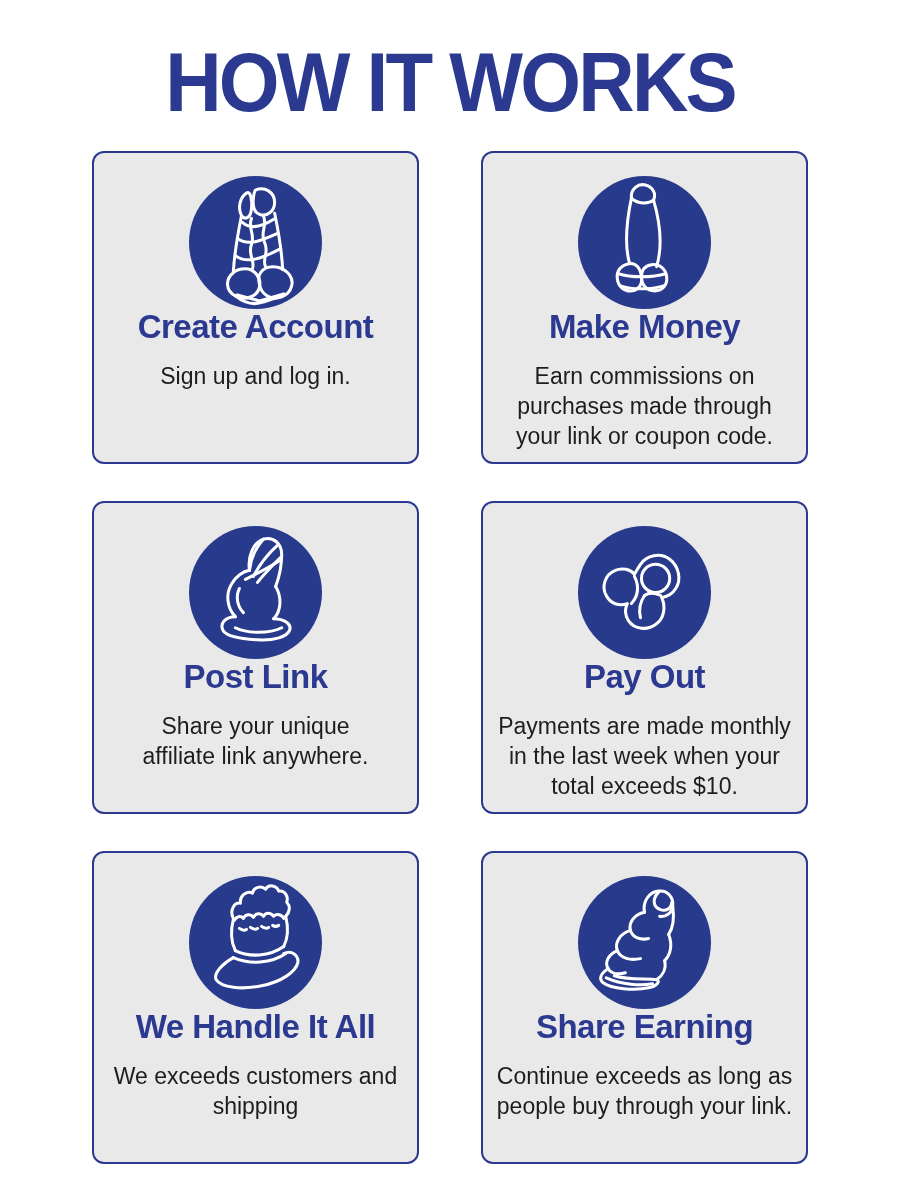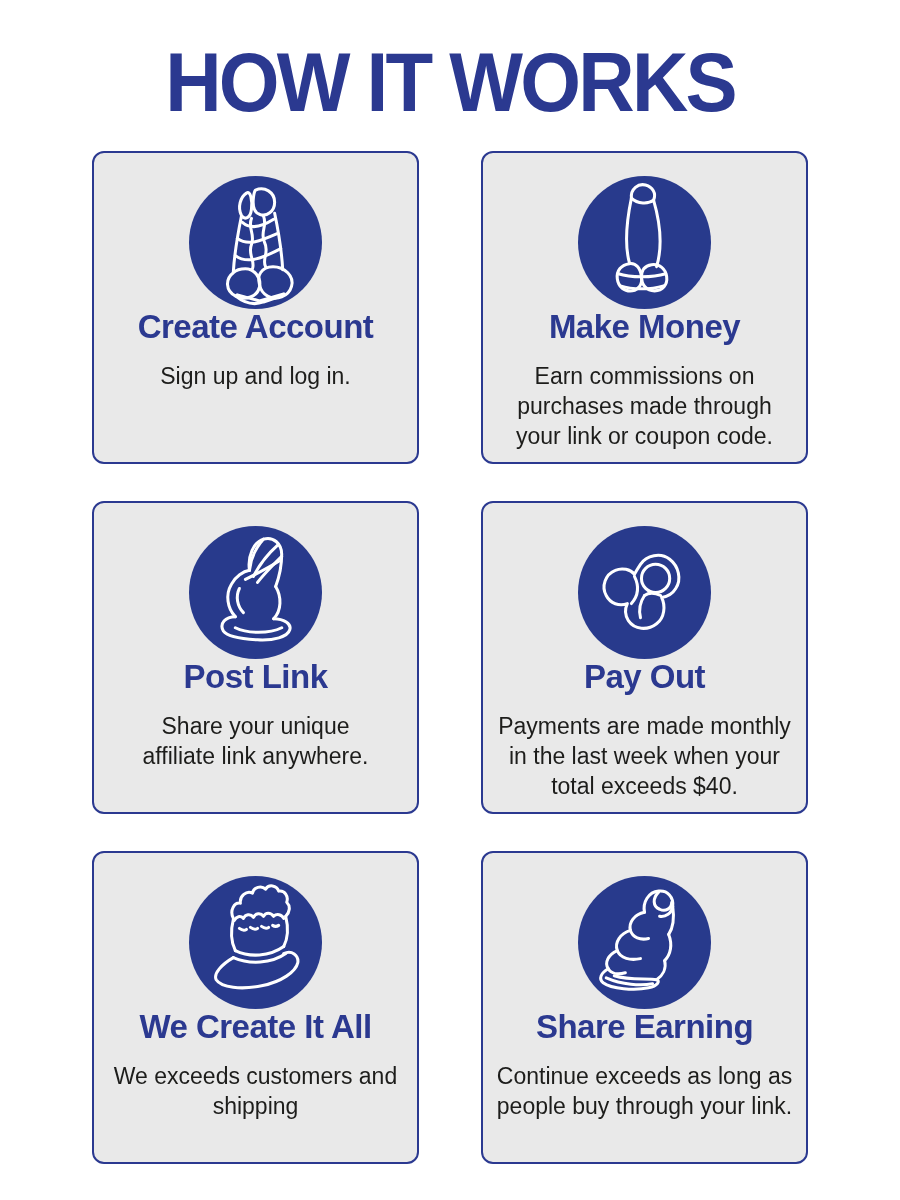--- a/index.html
+++ b/index.html
@@ -147,21 +147,21 @@
           <circle cx="77" cy="52" r="14"></circle>
           <path d="M56,50 C61,60 60,69 53,77"></path>
           <path d="M66,69 C62,75 60,83 62,91"></path>
           <path d="M66,69 C70,66 76,66 82,69"></path>
         </g>
       </svg>
     </div>
     <h2 class="card-title">Pay Out</h2>
     <p class="card-desc">Payments are made monthly
 in the last week when your
-total exceeds $40.</p>
+total exceeds $10.</p>
   </section>
 
   <section class="card">
     <div class="icon-wrap">
       <svg viewBox="0 0 132 132">
         <circle class="icn-bg" cx="66" cy="66" r="66"></circle>
         <g class="icn-stroke">
           <path d="M44,42 C40,34 45,26 51,27 C50,20 57,14 63,17 C64,11 72,9 76,13 C79,8 87,9 89,15 C95,14 99,20 97,26 C101,30 100,36 96,40"></path>
           <path d="M45,44 C47,40 51,39 54,42 C56,38 61,37 64,41 C66,37 71,36 74,40 C76,36 81,36 84,40 C87,37 92,38 94,42"></path>
           <path d="M50,52 q4,3 7,1"></path>
@@ -169,21 +169,21 @@
           <path d="M72,50 q4,3 7,1"></path>
           <path d="M83,49 q3,2 6,0"></path>
           <path d="M44,43 C41,55 42,66 46,74"></path>
           <path d="M96,40 C99,52 98,62 94,70"></path>
           <path d="M46,74 C60,81 80,80 94,70"></path>
           <path d="M44,81 C60,88 82,87 96,77"></path>
           <path d="M44,81 C32,88 24,97 27,103 C32,111 52,113 72,109 C92,105 106,95 108,86 C109,79 102,73 94,77"></path>
         </g>
       </svg>
     </div>
-    <h2 class="card-title">We Create It All</h2>
+    <h2 class="card-title">We Handle It All</h2>
     <p class="card-desc">We exceeds customers and
 shipping</p>
   </section>
 
   <section class="card">
     <div class="icon-wrap">
       <svg viewBox="0 0 132 132">
         <circle class="icn-bg" cx="66" cy="66" r="66"></circle>
         <g class="icn-stroke">
           <path d="M66,36 C64,26 70,16 80,15 C89,14 95,21 94,30 C93,37 87,41 81,40"></path>

